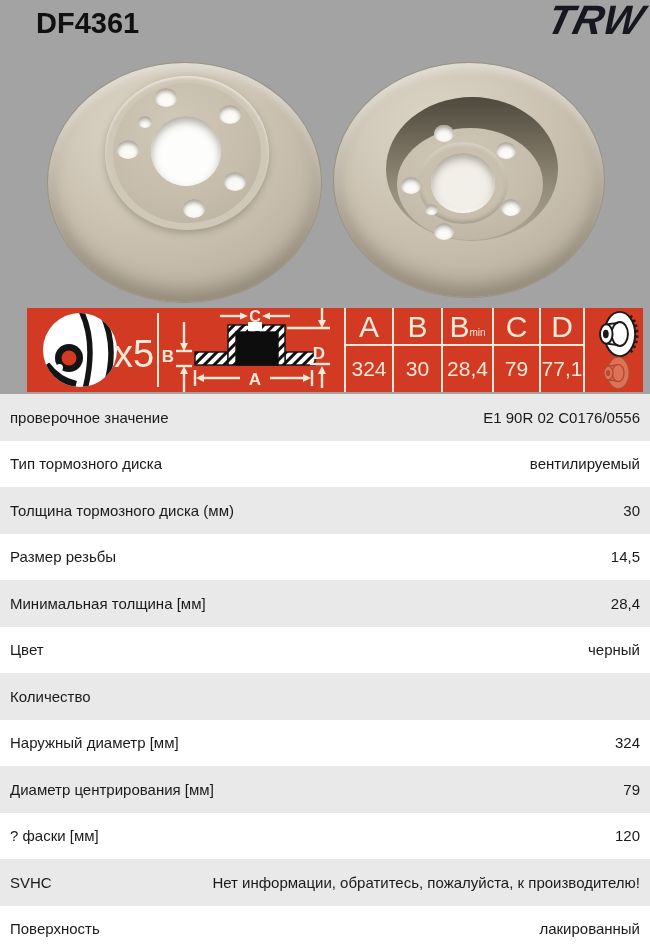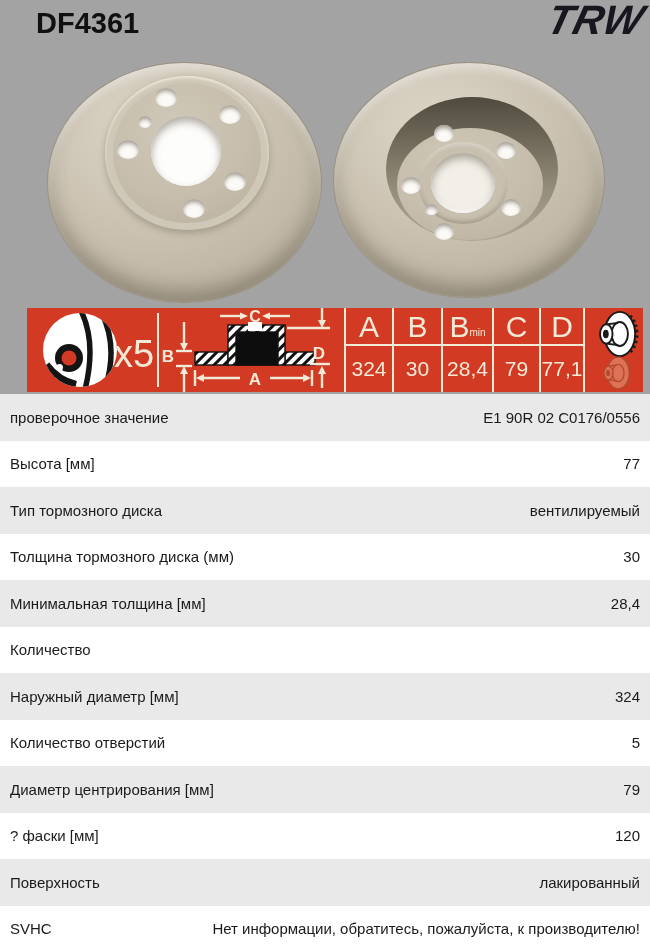--- a/index.html
+++ b/index.html
@@ -220,61 +220,61 @@
         </svg>
     </div>
   </div>
 
   <div class="spec-rows">
     <div class="spec-row">
         <span class="spec-label">проверочное значение</span>
         <span class="spec-value">E1 90R 02 C0176/0556</span>
       </div>
     <div class="spec-row">
-        <span class="spec-label">Высота [мм]</span>
-        <span class="spec-value">77</span>
-      </div>
-    <div class="spec-row">
         <span class="spec-label">Тип тормозного диска</span>
         <span class="spec-value">вентилируемый</span>
       </div>
     <div class="spec-row">
         <span class="spec-label">Толщина тормозного диска (мм)</span>
         <span class="spec-value">30</span>
       </div>
     <div class="spec-row">
+        <span class="spec-label">Размер резьбы</span>
+        <span class="spec-value">14,5</span>
+      </div>
+    <div class="spec-row">
         <span class="spec-label">Минимальная толщина [мм]</span>
         <span class="spec-value">28,4</span>
       </div>
     <div class="spec-row">
+        <span class="spec-label">Цвет</span>
+        <span class="spec-value">черный</span>
+      </div>
+    <div class="spec-row">
         <span class="spec-label">Количество</span>
       </div>
     <div class="spec-row">
         <span class="spec-label">Наружный диаметр [мм]</span>
         <span class="spec-value">324</span>
       </div>
     <div class="spec-row">
-        <span class="spec-label">Количество отверстий</span>
-        <span class="spec-value">5</span>
-      </div>
-    <div class="spec-row">
         <span class="spec-label">Диаметр центрирования [мм]</span>
         <span class="spec-value">79</span>
       </div>
     <div class="spec-row">
         <span class="spec-label">? фаски [мм]</span>
         <span class="spec-value">120</span>
       </div>
     <div class="spec-row">
+        <span class="spec-label">SVHC</span>
+        <span class="spec-value">Нет информации, обратитесь, пожалуйста, к производителю!</span>
+      </div>
+    <div class="spec-row">
         <span class="spec-label">Поверхность</span>
         <span class="spec-value">лакированный</span>
-      </div>
-    <div class="spec-row">
-        <span class="spec-label">SVHC</span>
-        <span class="spec-value">Нет информации, обратитесь, пожалуйста, к производителю!</span>
       </div>
   </div>
 
 </div>
 
 <svg class="hidden-defs" aria-hidden="true">
   <defs>
     <g id="disc3d">
       <ellipse cx="36" cy="26" rx="16" ry="23" fill="var(--f)" stroke="var(--s)" stroke-width="2"></ellipse>
       <path d="M47,7 A16,23 0 0 1 47,45" stroke="var(--s)" stroke-width="3" stroke-dasharray="2.5 3" fill="none"></path>

